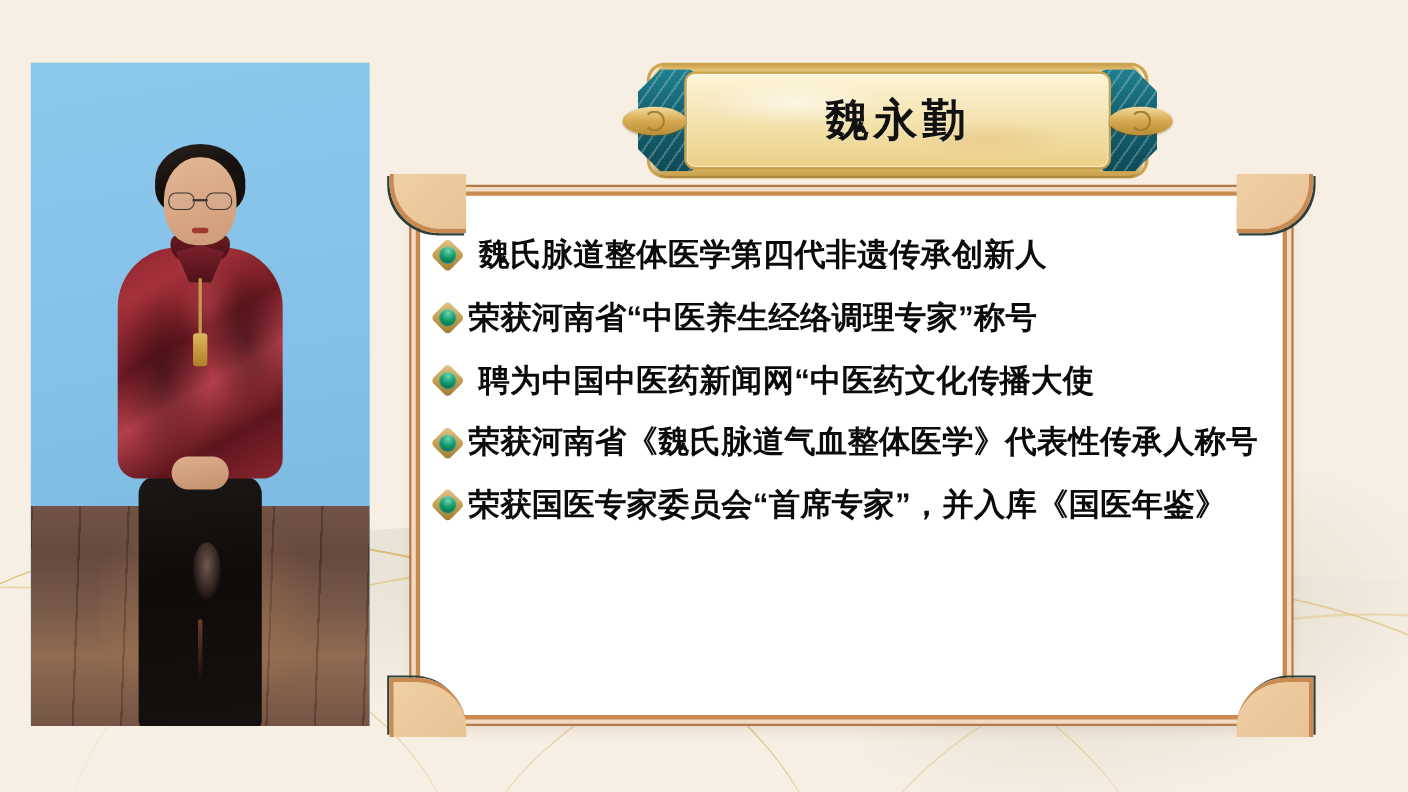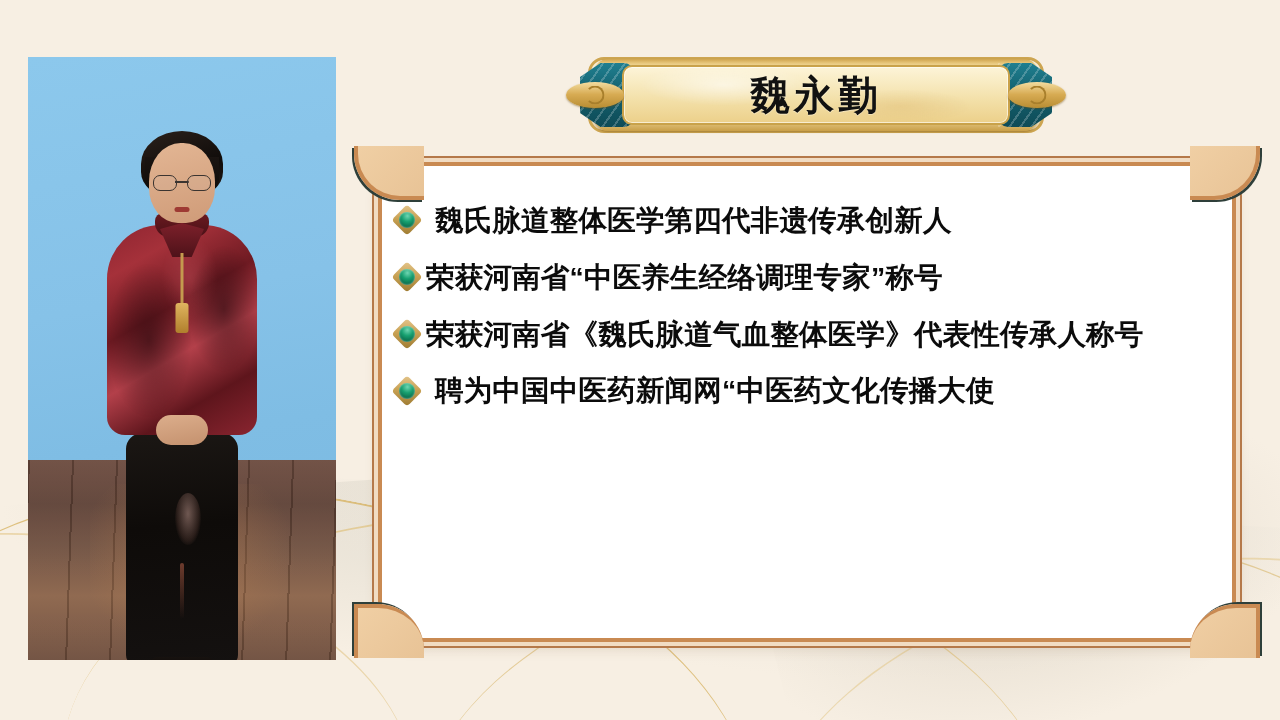--- a/index.html
+++ b/index.html
@@ -81,21 +81,21 @@
     background:linear-gradient(175deg,#1b1714 0%, #0e0b09 40%, #141110 100%);}
   .legs:after{content:"";position:absolute;left:44%;top:26%;width:26px;height:52px;
     border-radius:50% 50% 50% 50%;
     background:radial-gradient(ellipse at 50% 40%, rgba(190,150,140,.55), rgba(120,80,70,.25) 60%, rgba(0,0,0,0) 75%);}
   .legs i{position:absolute;left:48%;top:56%;width:4px;height:56px;
     background:linear-gradient(180deg,rgba(150,80,60,.7),rgba(90,50,40,0));border-radius:2px;}
   .shoes{top:600px;width:62px;height:18px;border-radius:6px 6px 4px 4px;
     background:linear-gradient(180deg,#17120f,#080605);}
 
   
-  .banner{position:absolute;left:566px;top:57px;width:500px;height:76px;}
+  .banner{position:absolute;left:566px;top:57px;width:500px;height:105px;}
   .bn-plate{position:absolute;left:28px;top:2px;right:28px;bottom:2px;
     border-radius:14px;
     background:linear-gradient(180deg,#cfa44e 0%, #e8c87e 6%, #f6e6b8 14%, #f4e3ad 50%, #e9cf8e 84%, #c99f48 100%);
     box-shadow:0 1px 2px rgba(120,85,25,.45);}
   .bn-teal{position:absolute;top:6px;bottom:6px;width:54px;border-radius:10px;
     background:linear-gradient(180deg,#1f7f90,#14616f 45%,#0e4b57);}
   .bn-teal.l{left:14px;clip-path:polygon(0 22%,38% 0,100% 0,100% 100%,38% 100%,0 78%);}
   .bn-teal.r{right:14px;clip-path:polygon(0 0,62% 0,100% 22%,100% 78%,62% 100%,0 100%);}
   .bn-teal:after{content:"";position:absolute;inset:0;
     background:repeating-linear-gradient(125deg, rgba(255,255,255,.22) 0 2px, rgba(0,0,0,0) 2px 9px);}
@@ -116,21 +116,21 @@
     box-shadow:0 1px 2px rgba(110,78,20,.5);z-index:5;}
   .bn-cap.l{left:0;} .bn-cap.r{right:0;}
   .bn-cap:after{content:"";position:absolute;top:50%;left:50%;transform:translate(-50%,-50%);
     width:15px;height:15px;border-radius:50%;
     border:2.5px solid #a87f2c;border-left-color:transparent;}
   .bn-edge{position:absolute;left:22px;right:22px;top:0;bottom:0;border-radius:16px;
     border:3px solid #cda551;
     background:linear-gradient(180deg,rgba(255,244,214,.5),rgba(200,158,70,.25));}
 
   
-  .panel{position:absolute;left:378px;top:162px;width:858px;height:480px;}
+  .panel{position:absolute;left:378px;top:174px;width:792px;height:480px;}
   .pn-frame{position:absolute;inset:0;
     border:4px solid #c98a52;border-radius:34px;background:#ffffff;
     box-shadow:0 0 0 4px #f1dcc3, 0 0 0 6px #b5794a, 0 6px 14px rgba(120,80,40,.18);}
   .pn-inner{position:absolute;inset:0;border-radius:30px;background:#fff;overflow:hidden;}
   .corner{position:absolute;width:70px;height:54px;}
   .corner span{position:absolute;inset:0;
     background:linear-gradient(135deg,#f0cfa4,#e8c396);
     border:4px solid #c98a52;}
   .corner.tl{left:-24px;top:-16px;}
   .corner.tl span{border-radius:0 0 0 46px;border-top:none;border-right:none;
@@ -224,24 +224,28 @@
 
     <div class="items">
       <div class="item indent">
         <span class="gem"></span>
         <span class="txt">魏氏脉道整体医学第四代非遗传承创新人</span>
       </div>
       <div class="item">
         <span class="gem"></span>
         <span class="txt">荣获河南省“中医养生经络调理专家”称号</span>
       </div>
+      <div class="item indent">
+        <span class="gem"></span>
+        <span class="txt">聘为中国中医药新闻网“中医药文化传播大使</span>
+      </div>
       <div class="item">
         <span class="gem"></span>
         <span class="txt">荣获河南省《魏氏脉道气血整体医学》代表性传承人称号</span>
       </div>
-      <div class="item indent">
-        <span class="gem"></span>
-        <span class="txt">聘为中国中医药新闻网“中医药文化传播大使</span>
+      <div class="item">
+        <span class="gem"></span>
+        <span class="txt">荣获国医专家委员会“首席专家”，并入库《国医年鉴》</span>
       </div>
     </div>
   </div>
 
 </div>
 
 </body></html>

